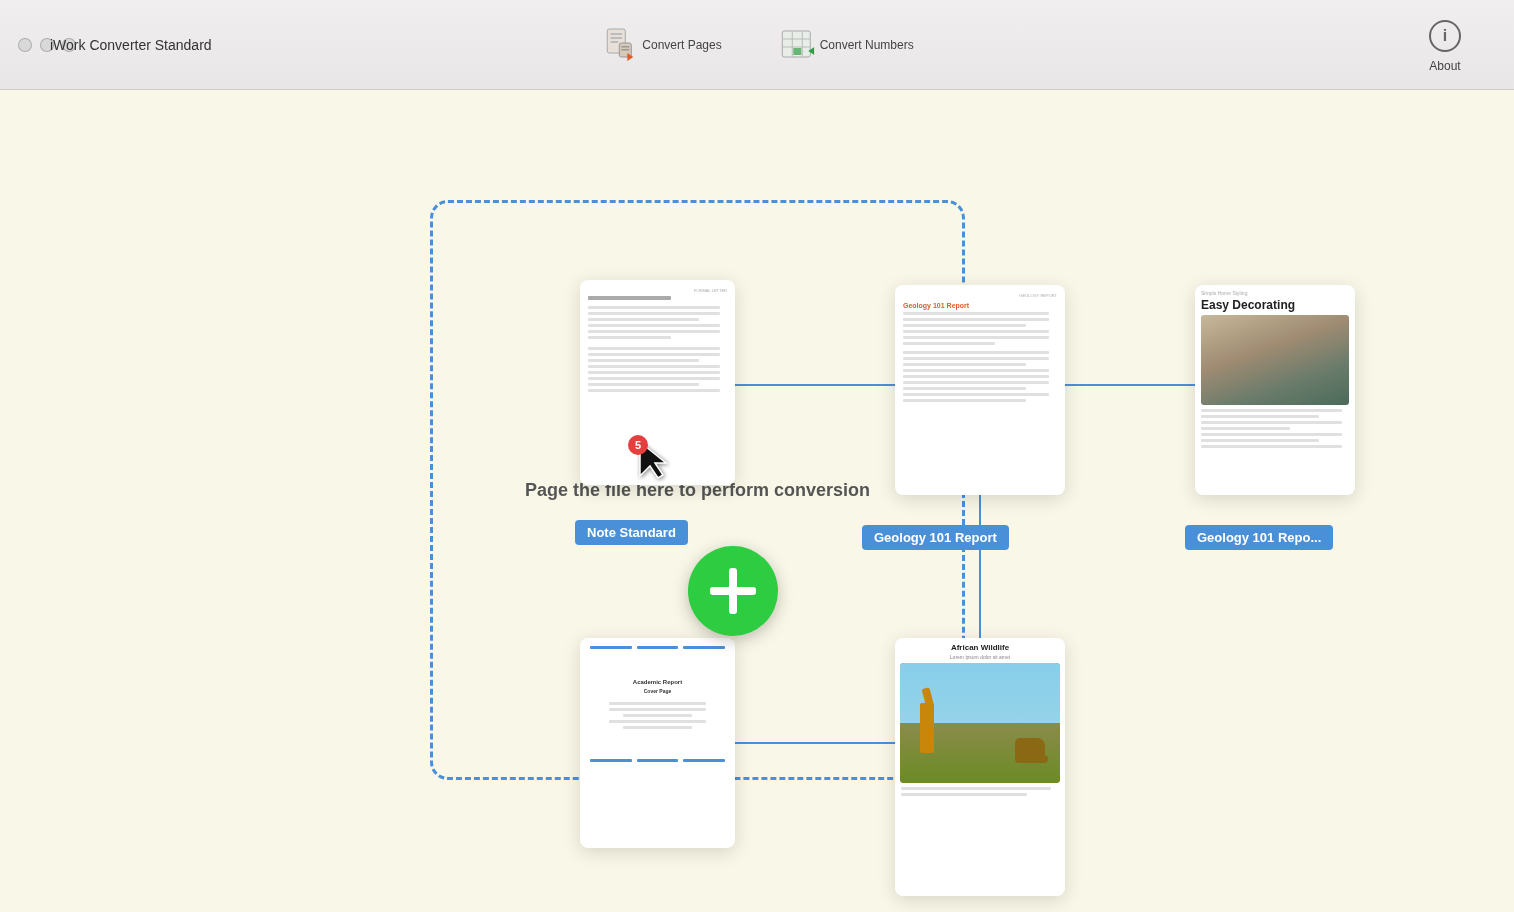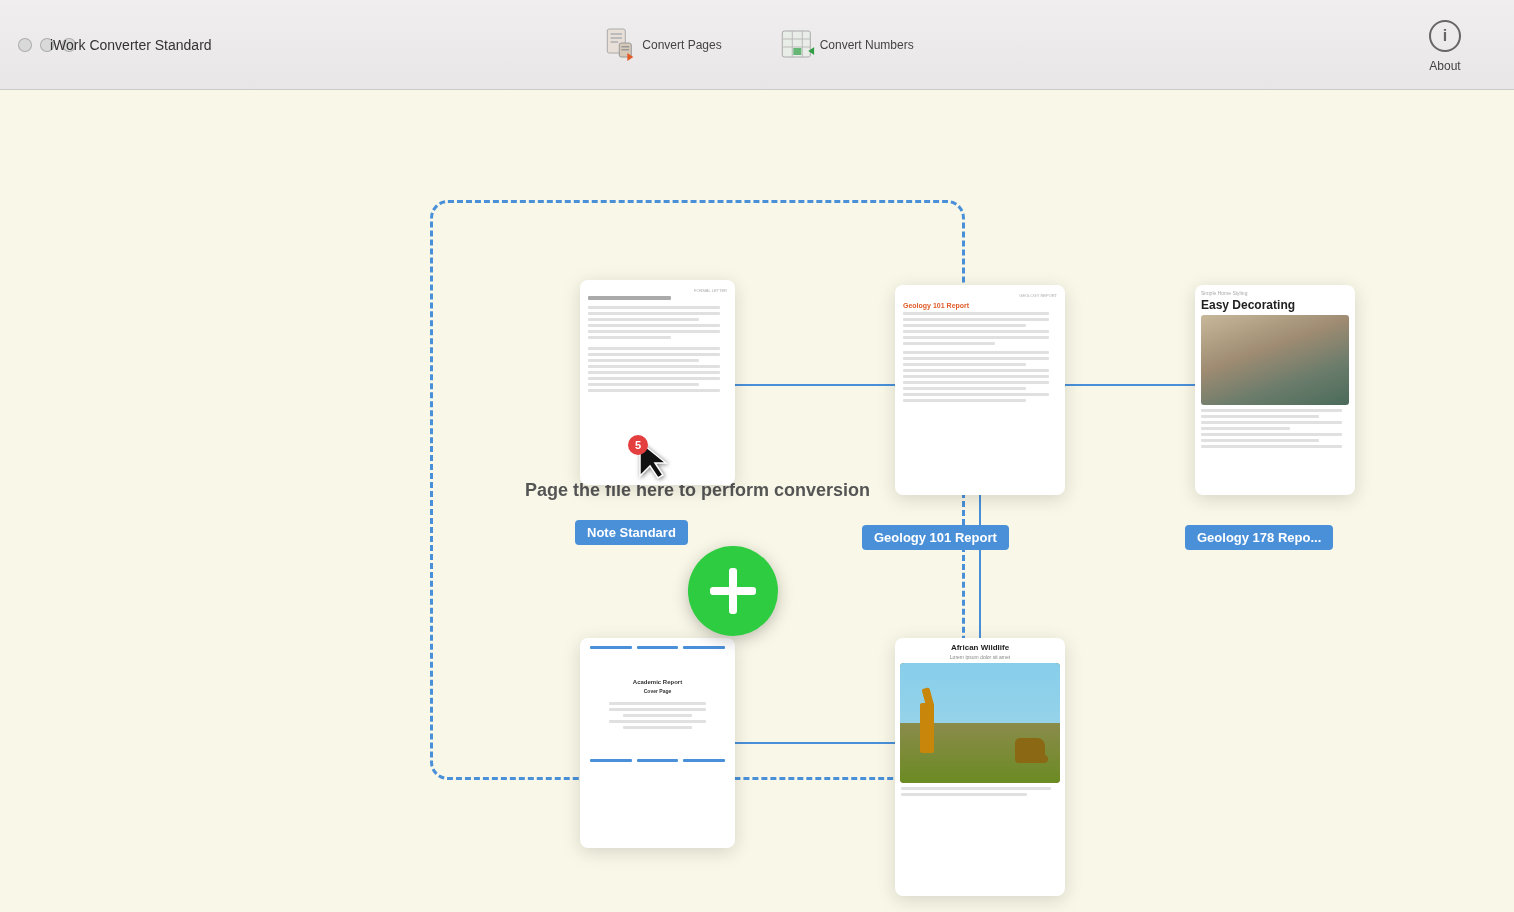--- a/index.html
+++ b/index.html
@@ -433,21 +433,21 @@
         <div class="thumb-line medium"></div>
         <div class="thumb-line long"></div>
         <div class="thumb-line short"></div>
         <div class="thumb-line long"></div>
         <div class="thumb-line medium"></div>
         <div class="thumb-line long"></div>
       </div>
     </div>
   </div>
 
-  <div class="doc-label label-geology2">Geology 178 Repo...</div>
+  <div class="doc-label label-geology2">Geology 101 Repo...</div>
 
   <div class="doc-thumb doc-academic">
     <div class="thumb-content">
       <div style="display:flex;justify-content:space-around;margin-bottom:6px;">
         <div style="width:30%;height:3px;background:#4a90d9;border-radius:1px;"></div>
         <div style="width:30%;height:3px;background:#4a90d9;border-radius:1px;"></div>
         <div style="width:30%;height:3px;background:#4a90d9;border-radius:1px;"></div>
       </div>
       <div style="text-align:center;margin-top:30px;">
         <div style="font-size:6px;font-weight:bold;color:#333;margin-bottom:3px;">Academic Report</div>

